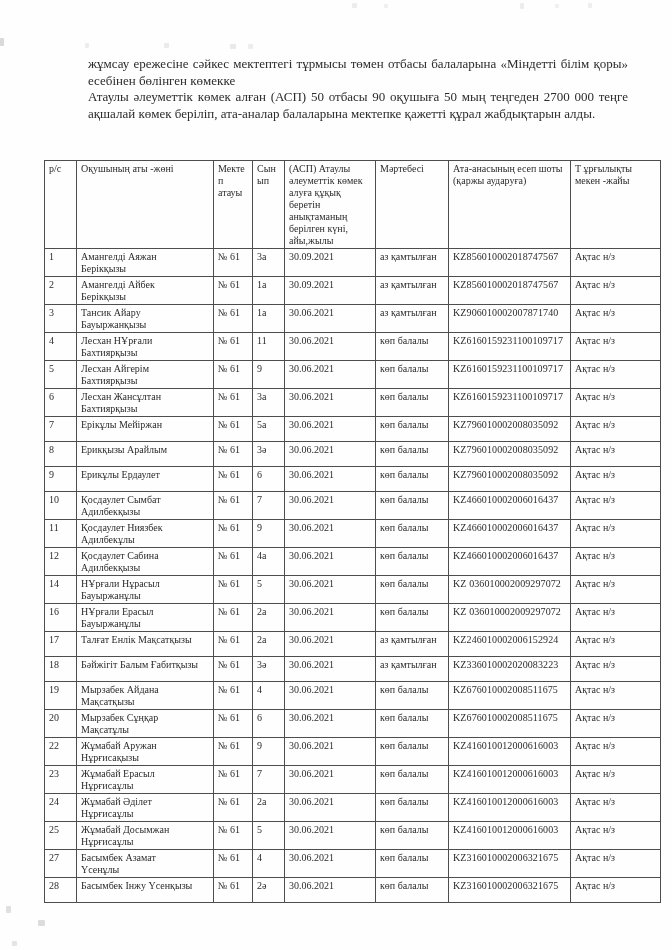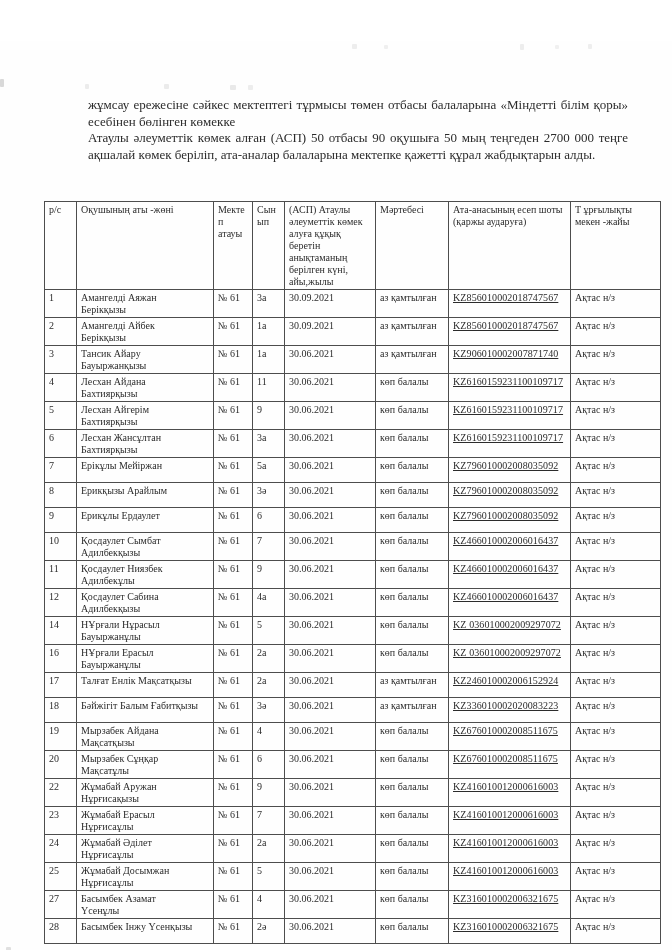--- a/index.html
+++ b/index.html
@@ -4,21 +4,21 @@
 <style>
   html, body { margin: 0; padding: 0; }
   body {
     width: 672px; height: 950px;
     background: #ffffff;
     font-family: "Liberation Serif", serif;
     color: #262626;
     position: relative;
     overflow: hidden;
   }
-  .page { position: absolute; inset: 0; background: #fefefe; margin-top: 41px; }
+  .page { position: absolute; inset: 0; background: #fefefe; }
 
   
   .intro {
     position: absolute;
     left: 88px; top: 56px; width: 540px;
     font-size: 13px; line-height: 16.6px;
     text-align: justify;
     color: #2b2b2b;
   }
   .intro p { margin: 0; }
@@ -41,21 +41,21 @@
     text-align: left;
     font-weight: normal;
     padding: 2px 3px 1px 4px;
     overflow: hidden;
   }
   table.students td { height: 21px; }
   th.col-school, th.col-grade { overflow-wrap: anywhere; word-break: break-word; }
   td.col-no { text-align: center; padding-left: 1px; padding-right: 1px; }
   td.col-school { text-align: center; }
   td.col-name { white-space: pre-line; }
-  td.col-account { letter-spacing: 0.1px; text-decoration: underline; }
+  td.col-account { letter-spacing: 0.1px; }
 
   
   .speck { position: absolute; border-radius: 1px; }
 </style>
 </head>
 <body>
 
 <div class="page">
 
   <div class="speck" style="left:352px;top:3px;width:5px;height:5px;background:#ededed;"></div>
@@ -129,21 +129,21 @@
 Бауыржанқызы</td>
           <td class="col-school">№ 61</td>
           <td class="col-grade">1а</td>
           <td class="col-date">30.06.2021</td>
           <td class="col-status">аз қамтылған</td>
           <td class="col-account">KZ906010002007871740</td>
           <td class="col-address">Ақтас н/з</td>
         </tr>
         <tr>
           <td class="col-no">4</td>
-          <td class="col-name">Лесхан  Айдана
+          <td class="col-name">Лесхан  НҰрғали
 Бахтиярқызы</td>
           <td class="col-school">№ 61</td>
           <td class="col-grade">11</td>
           <td class="col-date">30.06.2021</td>
           <td class="col-status">көп балалы</td>
           <td class="col-account">KZ6160159231100109717</td>
           <td class="col-address">Ақтас н/з</td>
         </tr>
         <tr>
           <td class="col-no">5</td>

